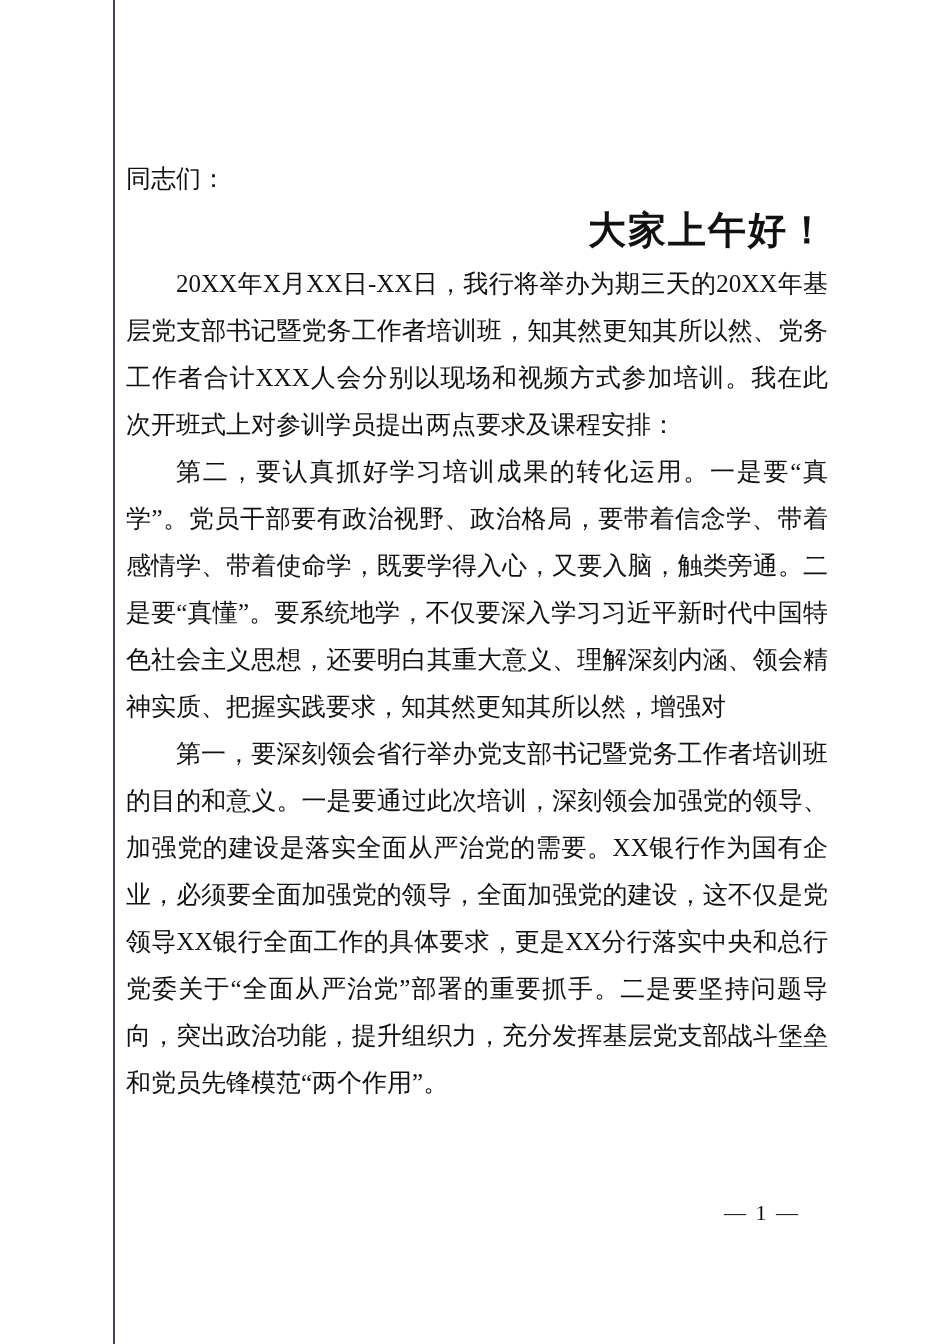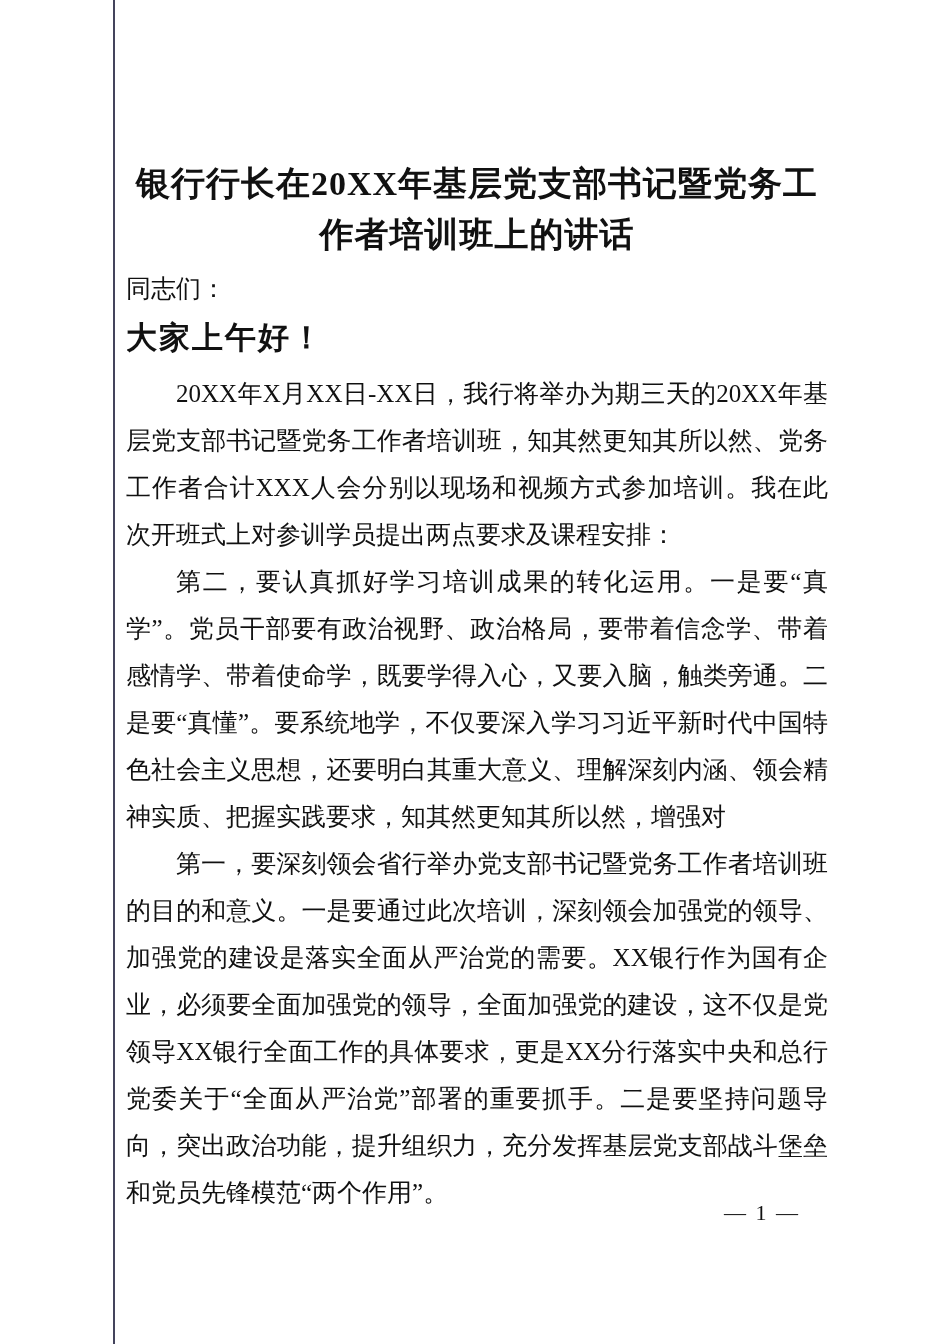--- a/index.html
+++ b/index.html
@@ -38,27 +38,26 @@
     text-align: center;
     letter-spacing: 1px;
     margin-bottom: 8px;
   }
   .salutation {
     font-size: 25px;
     line-height: 46px;
     font-family: Liberation Mono, monospace;
   }
   .greeting {
-    font-size: 31px;
+    font-size: 38px;
     font-weight: 700;
-    text-align: left;
+    text-align: right;
     line-height: 52px;
     margin-bottom: 4px;
     letter-spacing: 2px;
-    font-family: Liberation Mono, monospace;
   }
   .body-para {
     font-size: 25px;
     line-height: 47px;
     text-align: justify;
     text-indent: 2em;
     word-break: break-all;
   }
   .page-footer {
     position: absolute;
@@ -69,21 +68,20 @@
     letter-spacing: 2px;
   }
 </style>
 </head>
 <body style="color: rgb(17, 17, 17);">
 
 <div class="page" style="background: rgb(255, 255, 255);">
   <div class="left-rule" style="background: rgb(68, 68, 92);"></div>
 
   <div class="content">
-    <h1 class="doc-title">银行行长在20XX年基层党支部书记暨党务工作者培训班上的讲话</h1>
 
     <p class="salutation">同志们：</p>
 
     <p class="greeting">大家上午好！</p>
 
     <p class="body-para">20XX年X月XX日-XX日，我行将举办为期三天的20XX年基层党支部书记暨党务工作者培训班，知其然更知其所以然、党务工作者合计XXX人会分别以现场和视频方式参加培训。我在此次开班式上对参训学员提出两点要求及课程安排：</p>
 
     <p class="body-para">第二，要认真抓好学习培训成果的转化运用。一是要“真学”。党员干部要有政治视野、政治格局，要带着信念学、带着感情学、带着使命学，既要学得入心，又要入脑，触类旁通。二是要“真懂”。要系统地学，不仅要深入学习习近平新时代中国特色社会主义思想，还要明白其重大意义、理解深刻内涵、领会精神实质、把握实践要求，知其然更知其所以然，增强对</p>
 
     <p class="body-para">第一，要深刻领会省行举办党支部书记暨党务工作者培训班的目的和意义。一是要通过此次培训，深刻领会加强党的领导、加强党的建设是落实全面从严治党的需要。XX银行作为国有企业，必须要全面加强党的领导，全面加强党的建设，这不仅是党领导XX银行全面工作的具体要求，更是XX分行落实中央和总行党委关于“全面从严治党”部署的重要抓手。二是要坚持问题导向，突出政治功能，提升组织力，充分发挥基层党支部战斗堡垒和党员先锋模范“两个作用”。</p>

